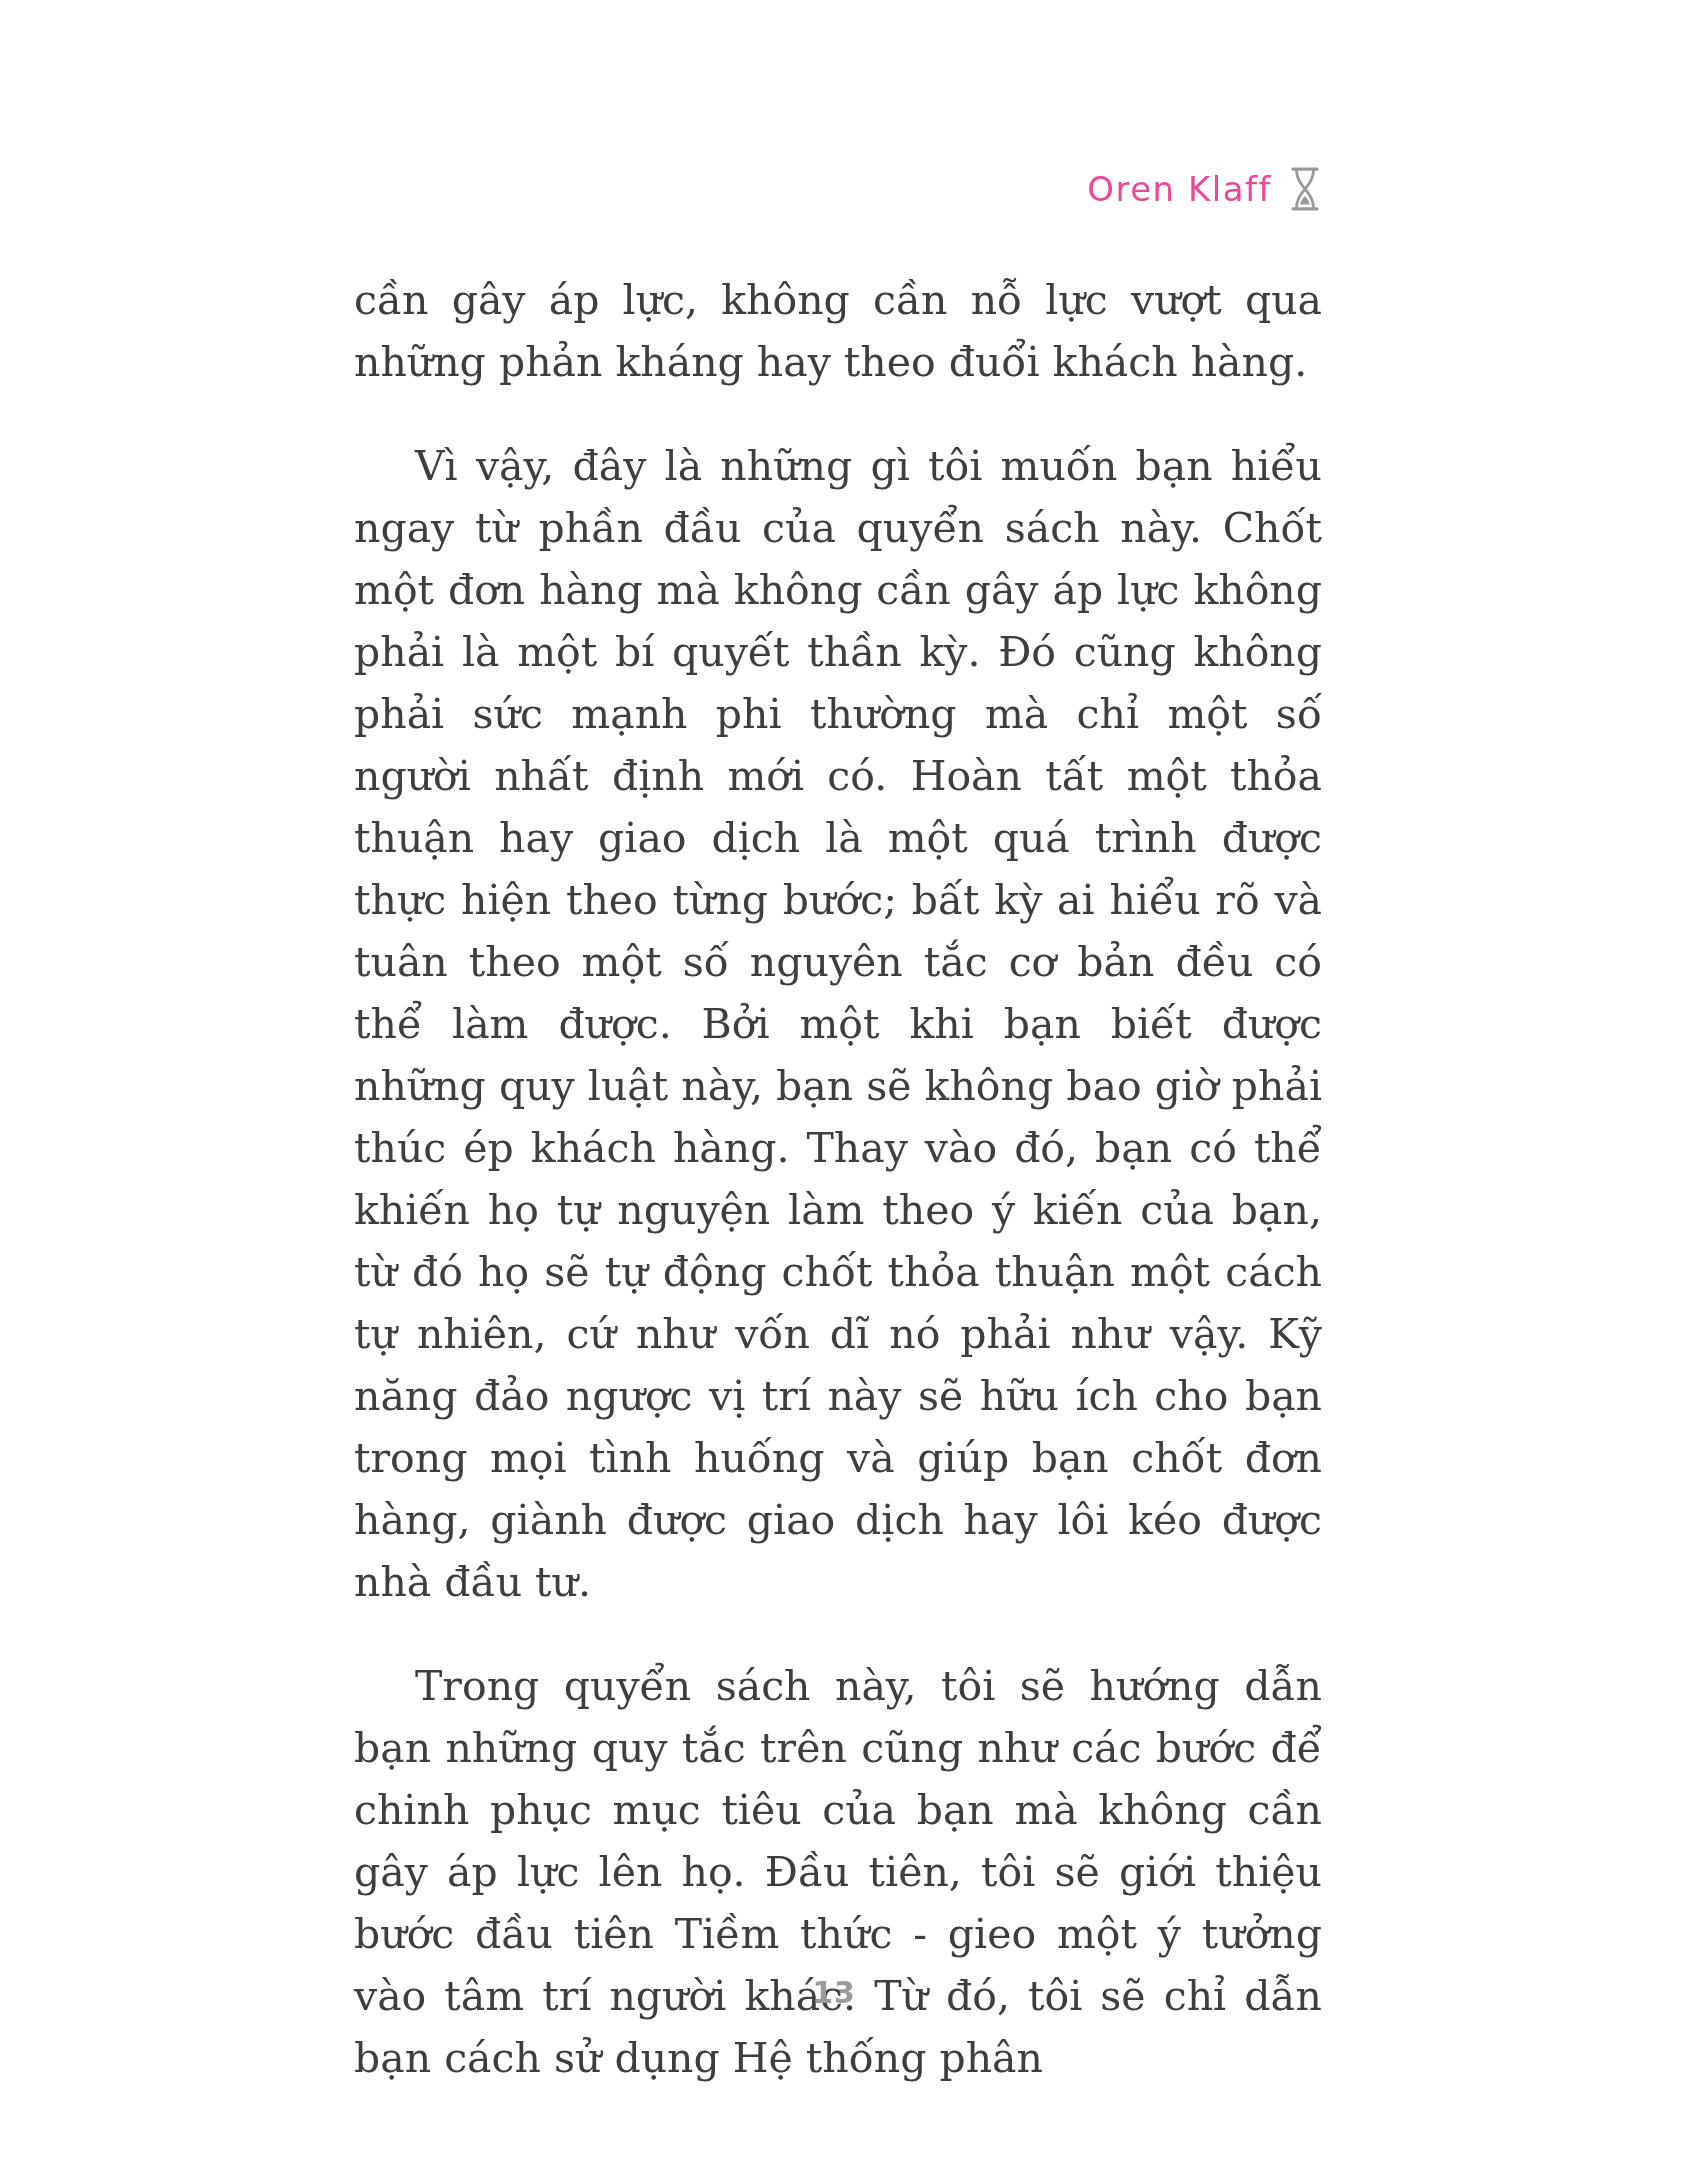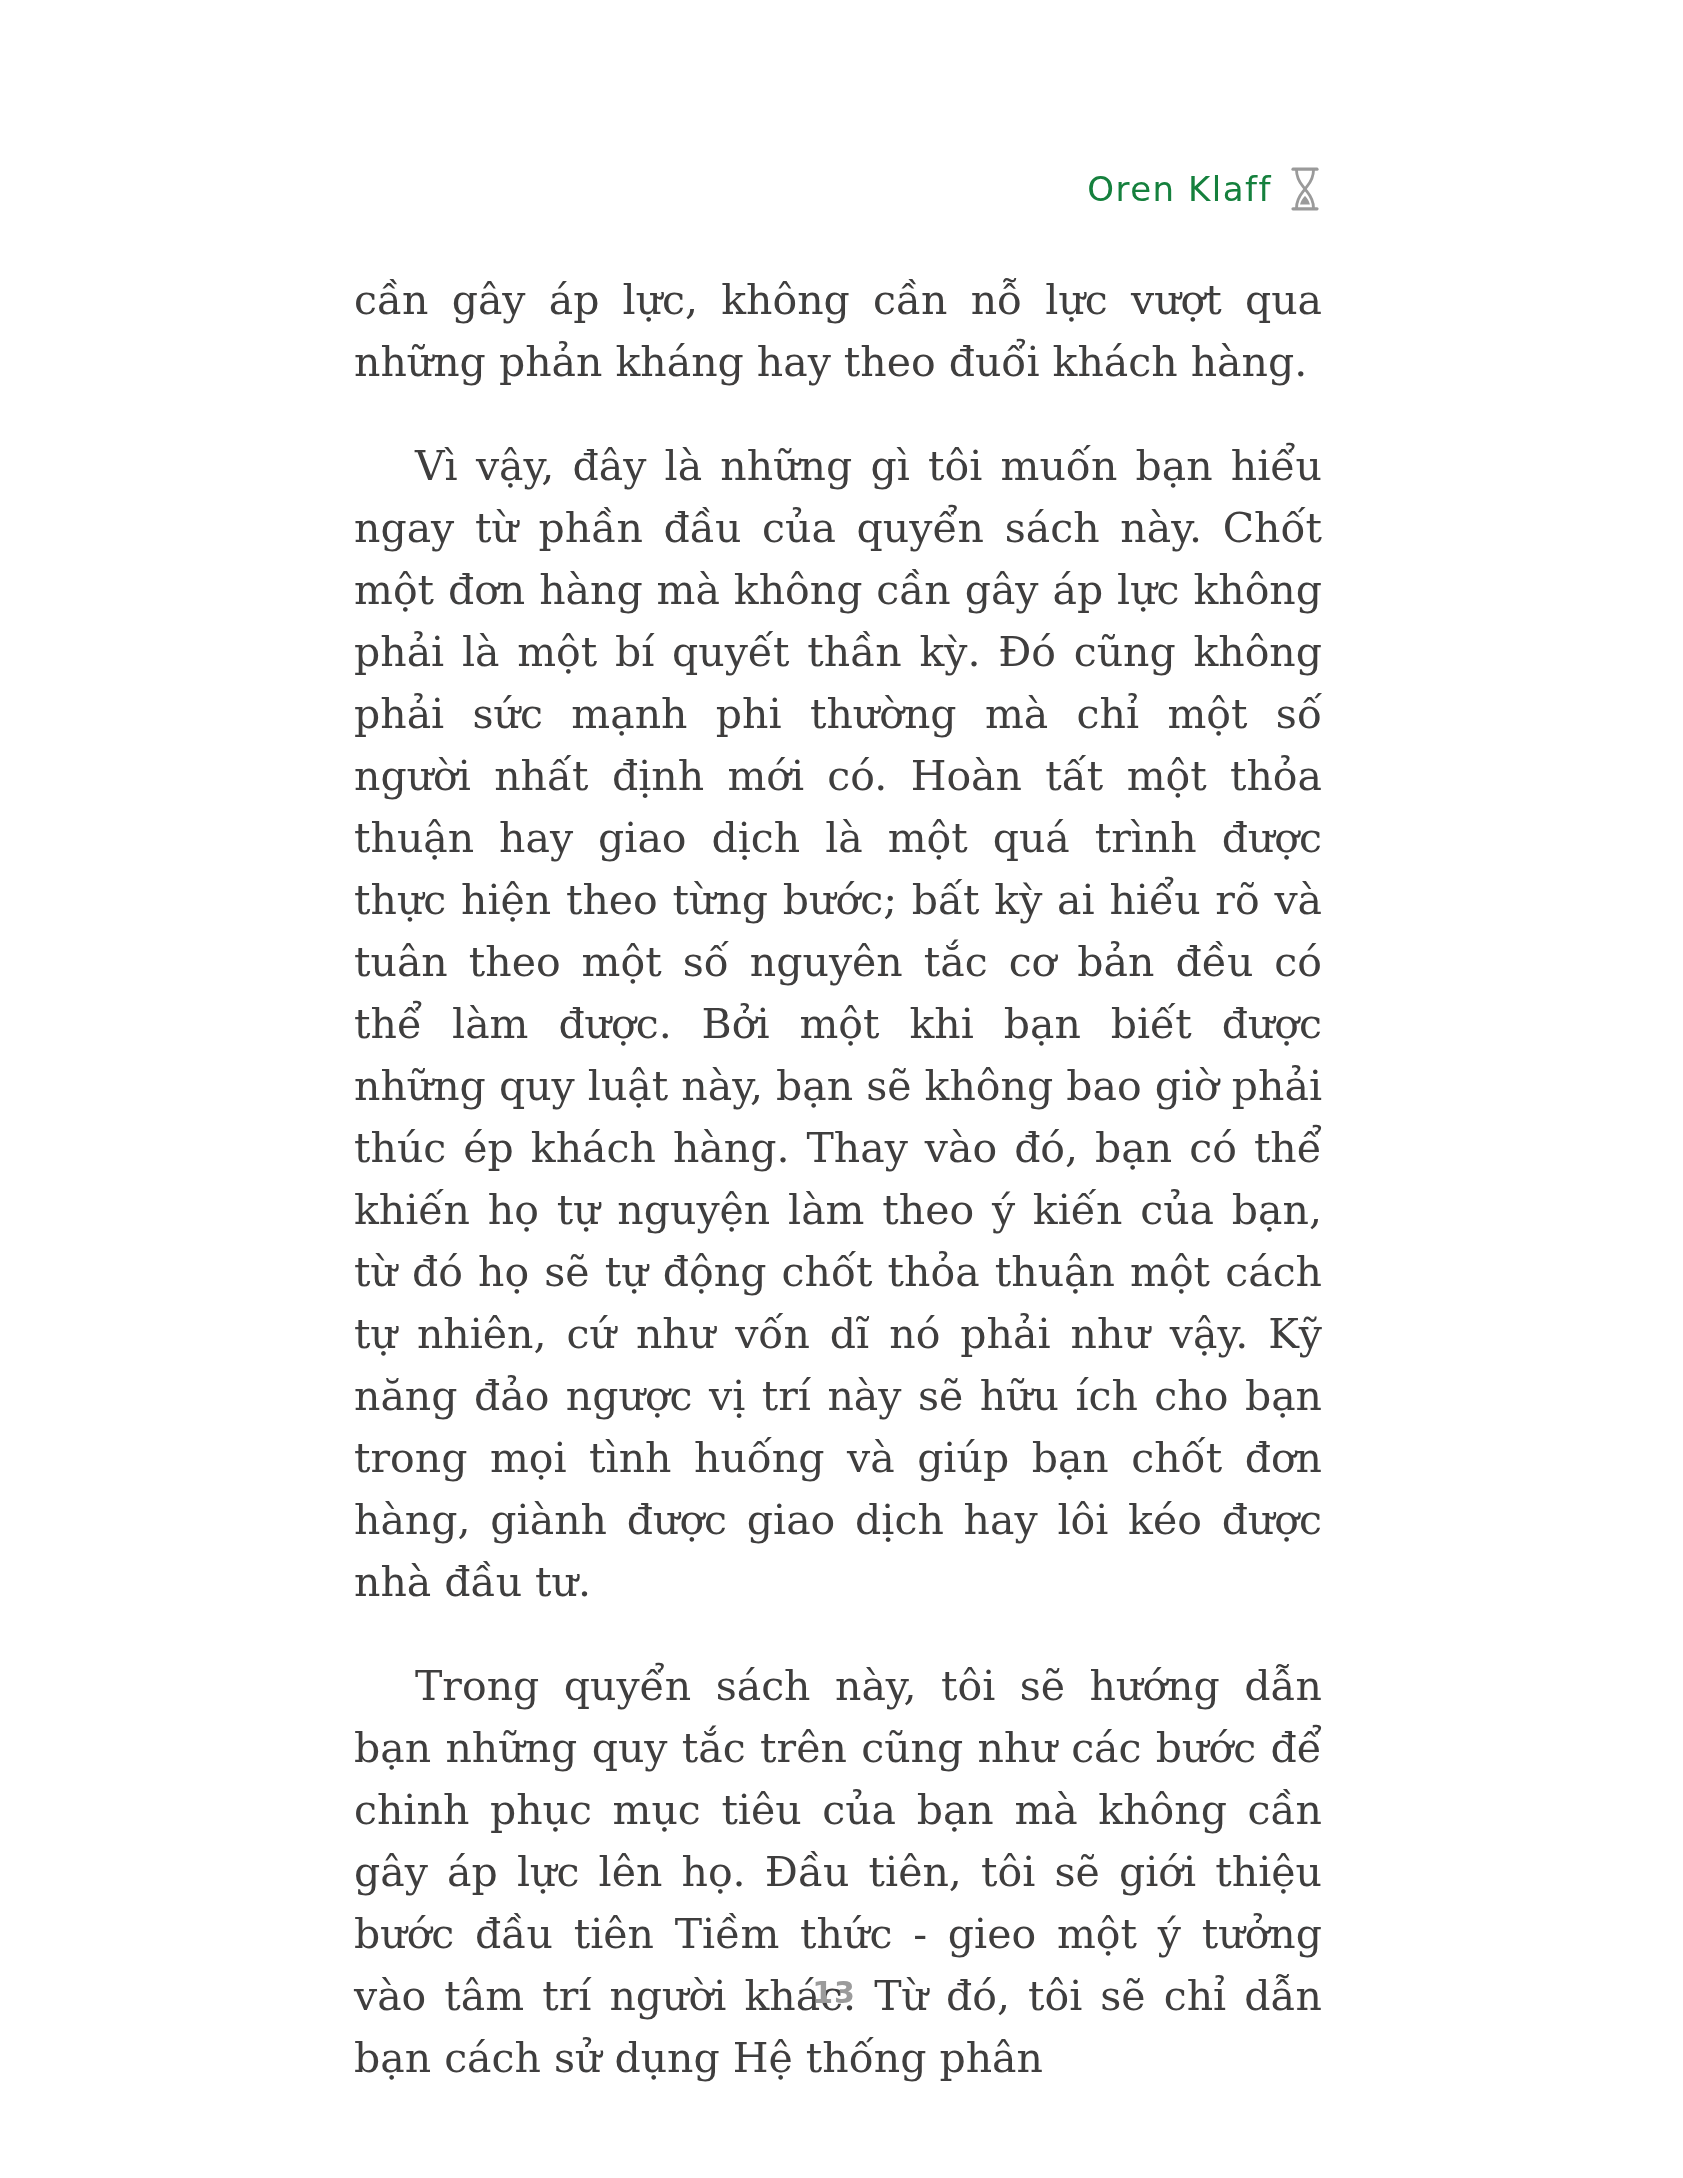--- a/index.html
+++ b/index.html
@@ -23,21 +23,21 @@
     display: flex;
     justify-content: flex-end;
     align-items: center;
     gap: 16px;
   }
   .author {
     font-family: "DejaVu Sans", "Liberation Sans", sans-serif;
     font-size: 34px;
     font-weight: 500;
     letter-spacing: 1.5px;
-    color: #15803d;
+    color: #ec4899;
   }
   .hourglass {
     display: inline-flex;
     align-items: center;
   }
   .page-body {
     position: absolute;
     top: 269px;
     left: 346px;
     width: 976px;

